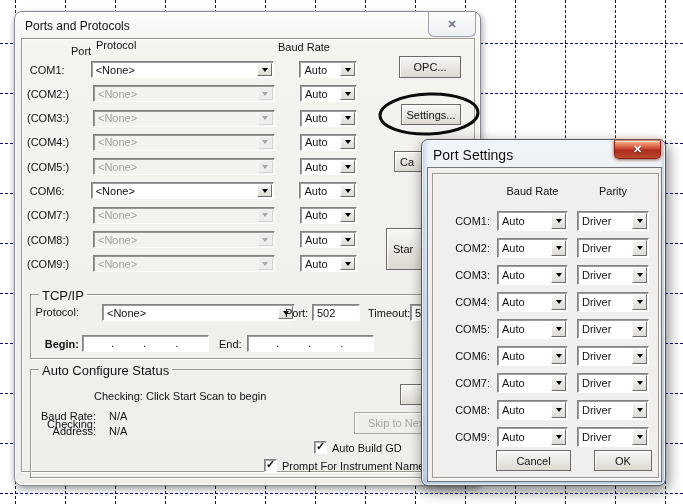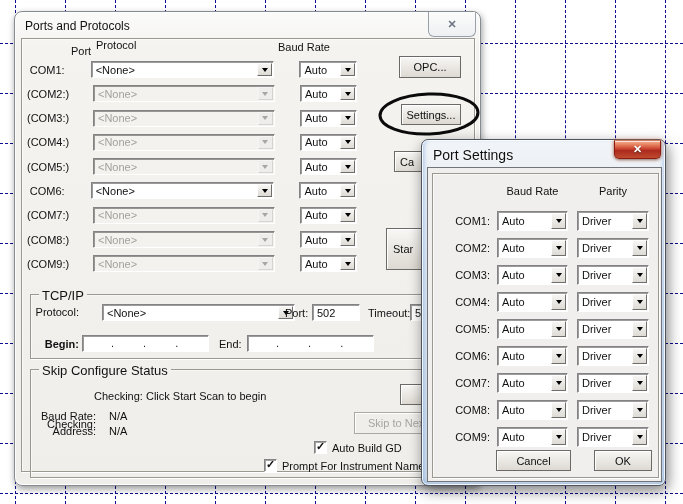--- a/index.html
+++ b/index.html
@@ -303,21 +303,21 @@
       <div class="field" style="position:absolute; left:281px; top:9px; width:48px; height:17px; padding:2px 0 0 4px;">502</div>
       <div class="flabel" style="left:337px; top:12px;">Timeout:</div>
       <div class="field" style="position:absolute; left:379px; top:9px; width:45px; height:17px; padding:2px 0 0 4px;">5</div>
       <div class="flabel r-align" style="left:0; top:43px; width:48px;font-weight:bold;">Begin:</div>
       <div class="field ip-field" style="position:absolute; left:51px; top:40px; width:127px; height:17px;">. . .</div>
       <div class="flabel" style="left:188px; top:43px;">End:</div>
       <div class="field ip-field" style="position:absolute; left:216px; top:40px; width:127px; height:17px;">. . .</div>
     </div>
 
     <div class="groupbox status-group">
-      <span class="group-label">Skip Configure Status</span>
+      <span class="group-label">Auto Configure Status</span>
       <div class="flabel r-align" style="left:0; top:16px; width:65px;margin-top:32px;">Checking:</div>
       <div class="flabel" style="left:63px; top:20px;">Checking: Click Start Scan to begin</div>
       <div class="flabel r-align" style="left:0; top:40px; width:65px;">Baud Rate:</div>
       <div class="flabel" style="left:78px; top:40px;">N/A</div>
       <div class="flabel r-align" style="left:0; top:55px; width:65px;">Address:</div>
       <div class="flabel" style="left:78px; top:55px;">N/A</div>
 
       <div class="btn btn-stop">S</div>
       <div class="btn btn-skip">Skip to Next</div>
 

